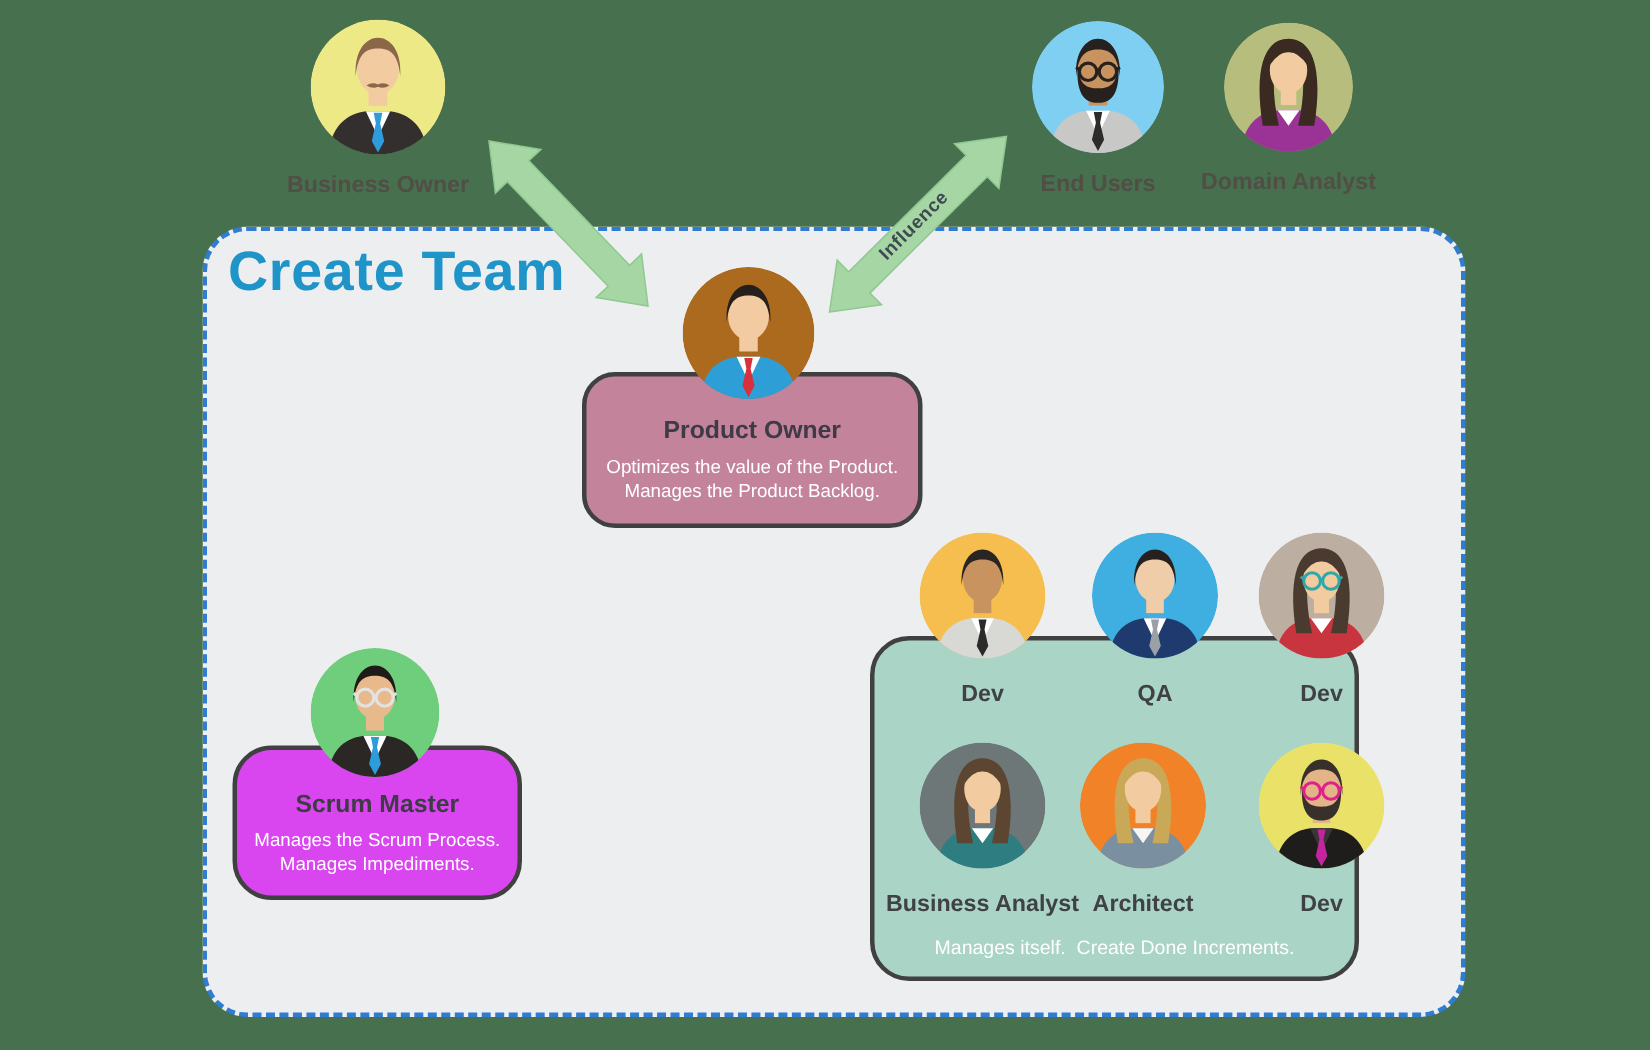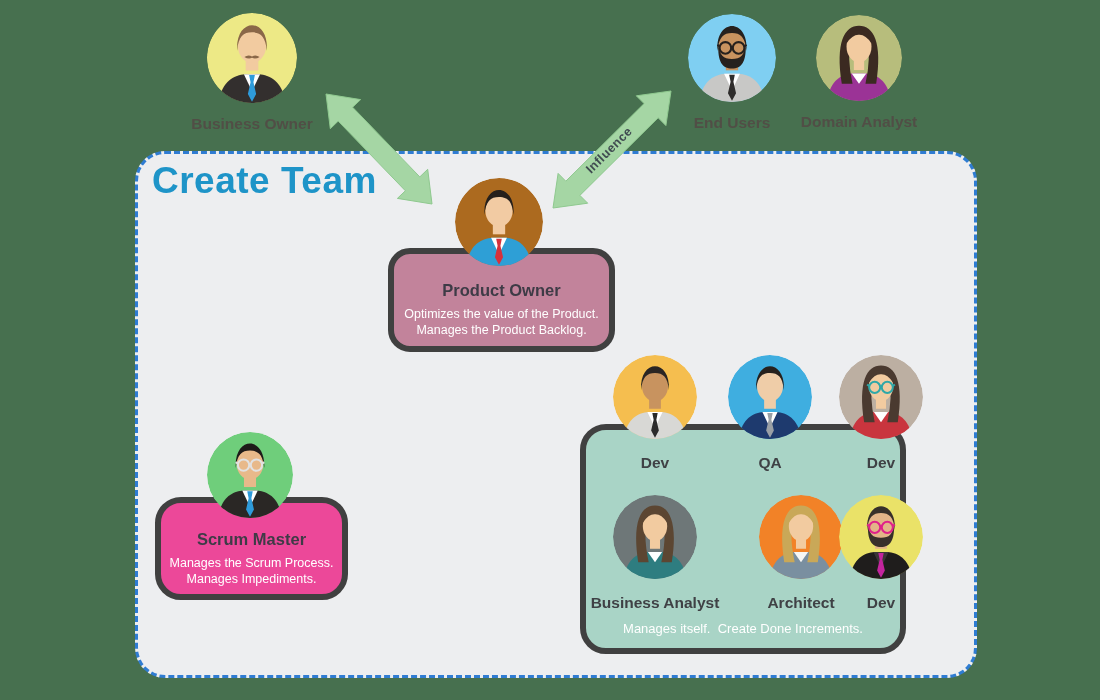--- a/index.html
+++ b/index.html
@@ -24,24 +24,24 @@
 
   #p-bo{left:172px;top:13px;}   #p-bo .avatar{width:90px;height:90px;}
   #p-eu{left:652px;top:14px;}   #p-eu .avatar{width:88px;height:88px;}
   #p-de{left:779px;top:15px;}   #p-de .avatar{width:86px;height:86px;}
   #p-po{left:455px;top:178px;width:88px;} #p-po .avatar{width:88px;height:88px;}
   #p-sm{left:207px;top:432px;width:86px;} #p-sm .avatar{width:86px;height:86px;}
 
   .member{width:140px;}
   .member .avatar{width:84px;height:84px;}
   #m0{left:585px;top:355px;} #m1{left:700px;top:355px;} #m2{left:811px;top:355px;}
-  #m3{left:585px;top:495px;} #m4{left:731px;top:495px;justify-content:flex-end;} #m5{left:811px;top:495px;}
+  #m3{left:585px;top:495px;} #m4{left:692px;top:495px;justify-content:flex-end;} #m5{left:811px;top:495px;}
 
   
-  .card{position:absolute;border:6px solid #404040;border-radius:22px;box-sizing:border-box;
+  .card{position:absolute;border:3px solid #404040;border-radius:22px;box-sizing:border-box;
     text-align:center;z-index:3;}
   #po-card{left:388px;top:248px;width:227px;height:104px;padding-top:27px;}
   #sm-card{left:155px;top:497px;width:193px;height:103px;padding-top:27px;border-radius:26px;}
   #dev-card{left:580px;top:424px;width:326px;height:230px;border-radius:26px;}
   .card-title{font-size:16.5px;font-weight:700;color:#3E3B46;margin-bottom:7px;}
   .card-line{font-size:12.5px;font-weight:500;color:#FFFFFF;line-height:15.5px;}
   .dev-footer{position:absolute;left:0;right:0;bottom:12px;font-size:13px;color:#FFFFFF;
     white-space:pre-wrap;text-align:center;}
 </style>
 </head>
@@ -180,21 +180,21 @@
               <circle cx="42.5" cy="38.5" r="6.6"></circle>
               <circle cx="57.5" cy="38.5" r="6.6"></circle>
               <path d="M49,37.6 Q50,36.8 51,37.6"></path>
               <path d="M35.9,37 L33.5,35"></path>
               <path d="M64.1,37 L66.5,35"></path>
             </g>
           </g>
         </svg>
       </div>
   </div>
-  <div class="card" id="sm-card" style="background: #ec4899;">
+  <div class="card" id="sm-card" style="background: #d946ef;">
     <div class="card-title">Scrum Master</div>
     <div class="card-line">Manages the Scrum Process.</div>
     <div class="card-line">Manages Impediments.</div>
   </div>
 
   <div class="card" id="dev-card" style="background: rgb(169, 212, 198);">
     <div class="dev-footer">Manages itself.  Create Done Increments.</div>
   </div>
 
   <div class="person member" id="m0">

